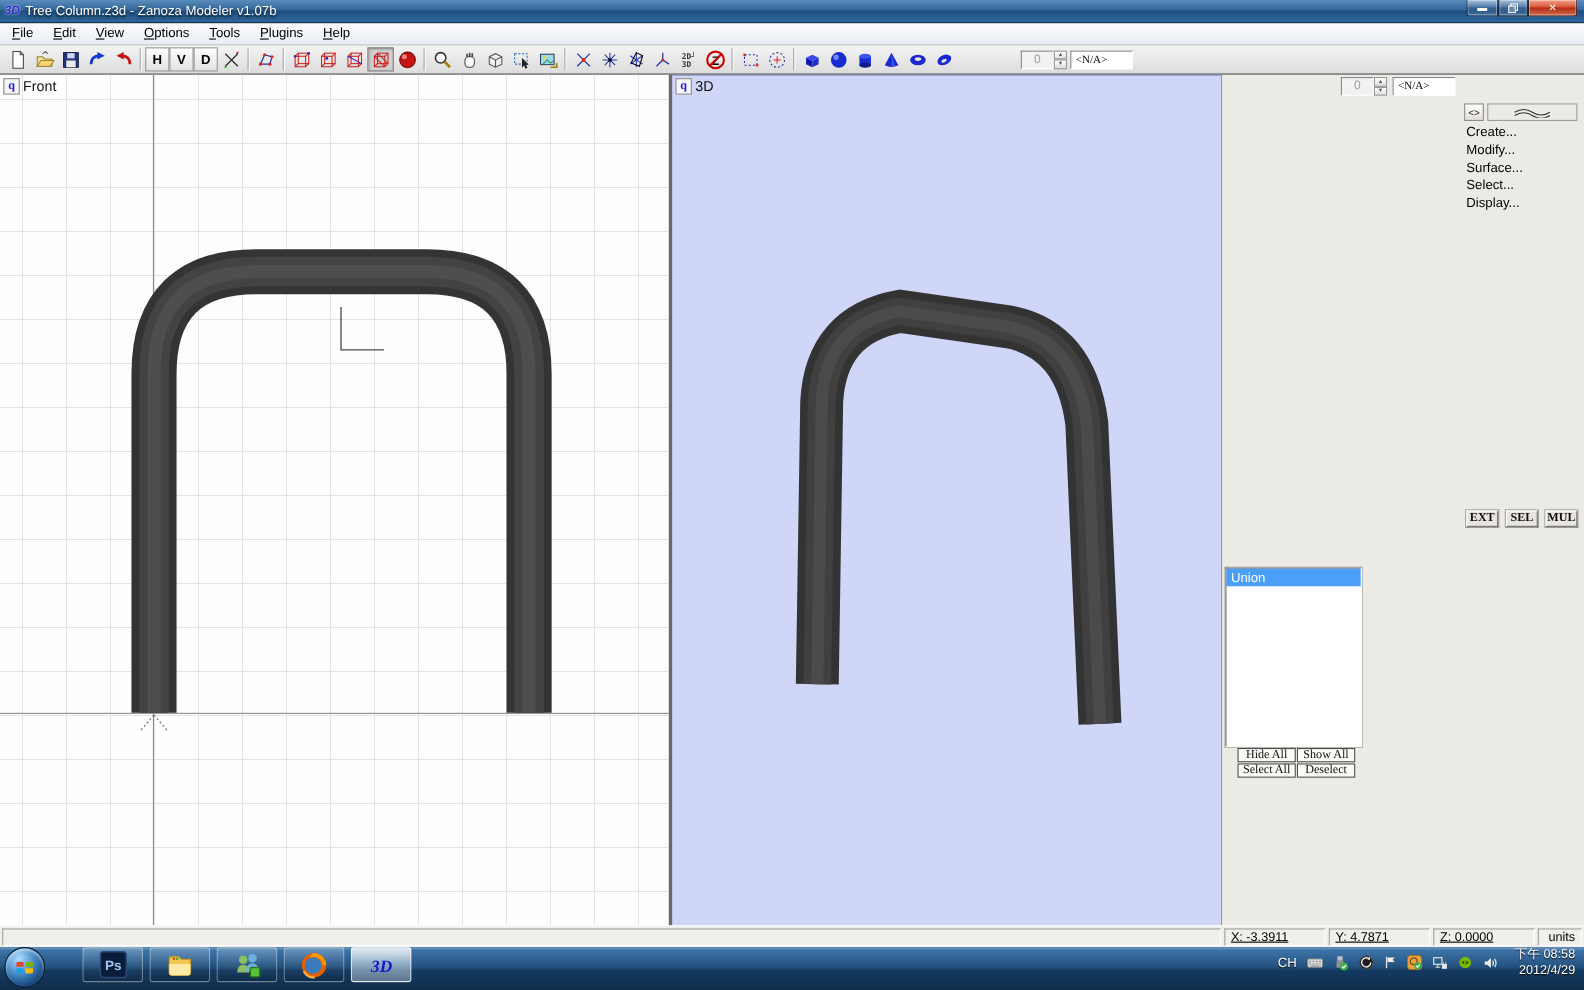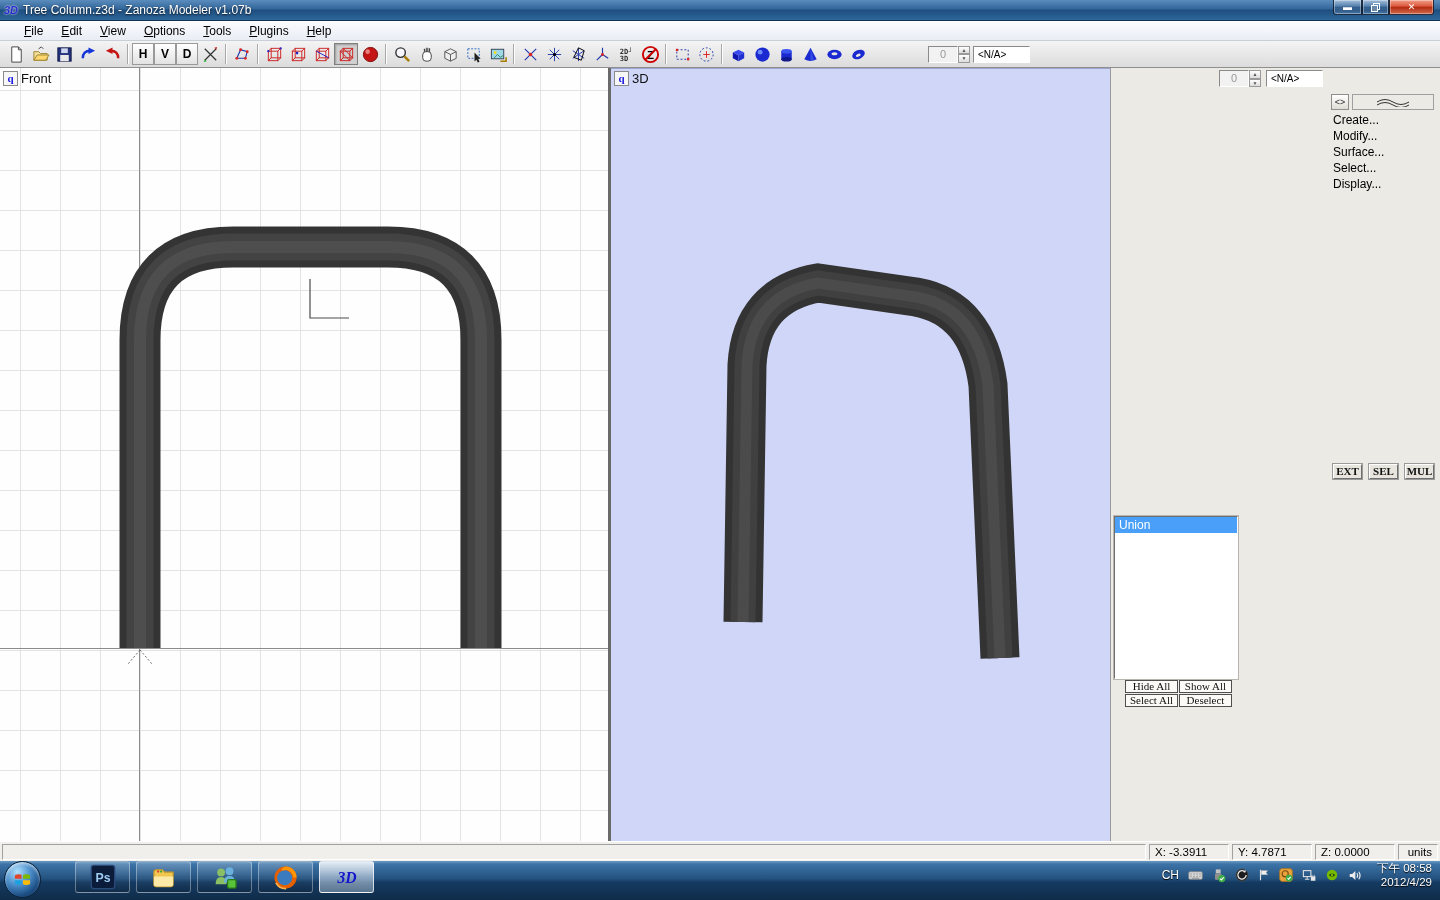--- a/index.html
+++ b/index.html
@@ -18,41 +18,41 @@
   .cap-btn { height:15px; border:1px solid rgba(10,25,45,.85); border-top:none;
     display:flex; align-items:center; justify-content:center; color:#fff; font-size:9px;
     background:linear-gradient(180deg,rgba(255,255,255,.45),rgba(120,150,185,.35) 45%,rgba(40,70,110,.45) 50%,rgba(120,160,200,.4));
     box-shadow:inset 0 0 0 1px rgba(255,255,255,.35); }
   .cap-min { width:29px; border-radius:0 0 0 3px; }
   .cap-restore { width:27px; }
   .cap-close { width:45px; border-radius:0 0 3px 0;
     background:linear-gradient(180deg,#f3a08b 0%,#d9573b 45%,#b22a10 50%,#d06a4c 100%); }
 
   
-  .menubar { height:20px; flex:0 0 20px; display:flex; align-items:center;
-    background:linear-gradient(180deg,#fbfcfe,#e9edf4); border-bottom:1px solid #c9cfd8; padding-left:15px; }
+  .menubar { height:20px; flex:0 0 20px; display:flex; align-items:flex-start;
+    background:linear-gradient(180deg,#fbfcfe,#e9edf4); border-bottom:1px solid #c9cfd8; padding-left:2px; }
   .menu-item { font-size:12px; color:#000; padding:2px 9px; }
 
   
   .toolbar { height:27px; flex:0 0 27px; display:flex; align-items:center;
     background:linear-gradient(180deg,#f4f4f4,#dcdcdc); border-bottom:1px solid #8f8f8f; padding-left:4px; }
   .tbtn { width:24px; height:22px; display:flex; align-items:center; justify-content:center;
     border:1px solid transparent; font-size:12px; font-weight:bold; color:#000; }
   .tbtn.framed { border:1px solid #9a9a9a; background:linear-gradient(180deg,#fff,#e2e2e2); box-shadow:0 1px 0 #fff inset; width:22px; }
   .tbtn.pressed { border:1px solid #808080; background:#d0d0d0; box-shadow:inset 1px 1px 2px rgba(0,0,0,.25); }
   .tbtn svg { display:block; }
   .tsep { width:0; height:20px; border-left:1px solid #a8a8a8; border-right:1px solid #fdfdfd; margin:0 3px; }
   .spinner { display:flex; align-items:center; height:17px; }
   .spin-box { width:30px; height:17px; border:1px solid; border-color:#8a8a8a #fff #fff #8a8a8a;
     background:#f2f2f2; color:#9a9a9a; font-size:11px; text-align:center; line-height:15px; }
   .spin-arrows { width:12px; height:17px; display:flex; flex-direction:column; }
   .spin-arrows div { flex:1; border:1px solid #9a9a9a; background:linear-gradient(180deg,#fff,#ddd);
     font-size:5px; color:#555; text-align:center; line-height:6px; }
   .dropdown { width:57px; height:17px; border:1px solid; border-color:#8a8a8a #fff #fff #8a8a8a;
-    background:#fff; font-family:Liberation Sans, sans-serif; font-size:10px;
+    background:#fff; font-family:Liberation Serif, serif; font-size:10px;
     line-height:15px; padding-left:4px; margin-left:3px; color:#000; }
   .gap-flex { width:58px; }
 
   
   .main { height:773px; flex:0 0 773px; display:flex; position:relative; }
 
   .vp-front { width:611px; position:relative; background-color:#fefefe; border-right:3px solid #6a6a6a;
     background-image:linear-gradient(to right,#e3e3e3 1px,transparent 1px),
                      linear-gradient(to bottom,#e3e3e3 1px,transparent 1px);
     background-size:40px 40px; background-position:20px 22px; overflow:hidden; }
@@ -89,21 +89,21 @@
     grid-template-columns:53px 53px; grid-gap:1px; }
   .list-btn { height:13px; border:1px solid #4f4f4f; background:#fbfaf7;
     font-family:"Liberation Serif", serif; font-size:11px; text-align:center; line-height:11px; color:#111; }
 
   
   .statusbar { height:20px; flex:0 0 20px; background:#f0efec; border-top:1px solid #fff;
     display:flex; align-items:center; padding:0 2px; gap:3px; }
   .status-fill { flex:1; height:16px; border:1px solid; border-color:#a0a0a0 #fff #fff #a0a0a0; }
   .status-cell { height:16px; border:1px solid; border-color:#a0a0a0 #fff #fff #a0a0a0;
     font-size:11.5px; color:#000; padding:1px 5px 0 5px; white-space:nowrap; }
-  .c-x,.c-y,.c-z { width:80px; } .c-u { width:40px;text-align:right; }
+  .c-x,.c-y,.c-z { width:92px;text-decoration:underline; } .c-u { width:40px;text-align:right; }
 
   
   .taskbar { height:39px; flex:0 0 39px; display:flex; align-items:flex-start;
     background:linear-gradient(180deg,#6f9cc4 0%,#3c73a7 8%,#24527f 45%,#143a61 55%,#10骨2c49 100%);
     background:linear-gradient(180deg,#6f9cc4 0%,#3c73a7 8%,#24527f 45%,#143a61 55%,#102c49 100%);
     padding-left:4px;gap:28px; }
   .start-orb { width:37px; height:37px; border-radius:50%; position:relative; flex:0 0 37px;
     background:radial-gradient(circle at 35% 28%, #aee0ff 0%, #4a8cc8 40%, #1c4e84 70%, #0b2745 100%);
     border:1px solid #0a2138; box-shadow:inset 0 2px 3px rgba(255,255,255,.6); 
     display:flex; align-items:center; justify-content:center; }

